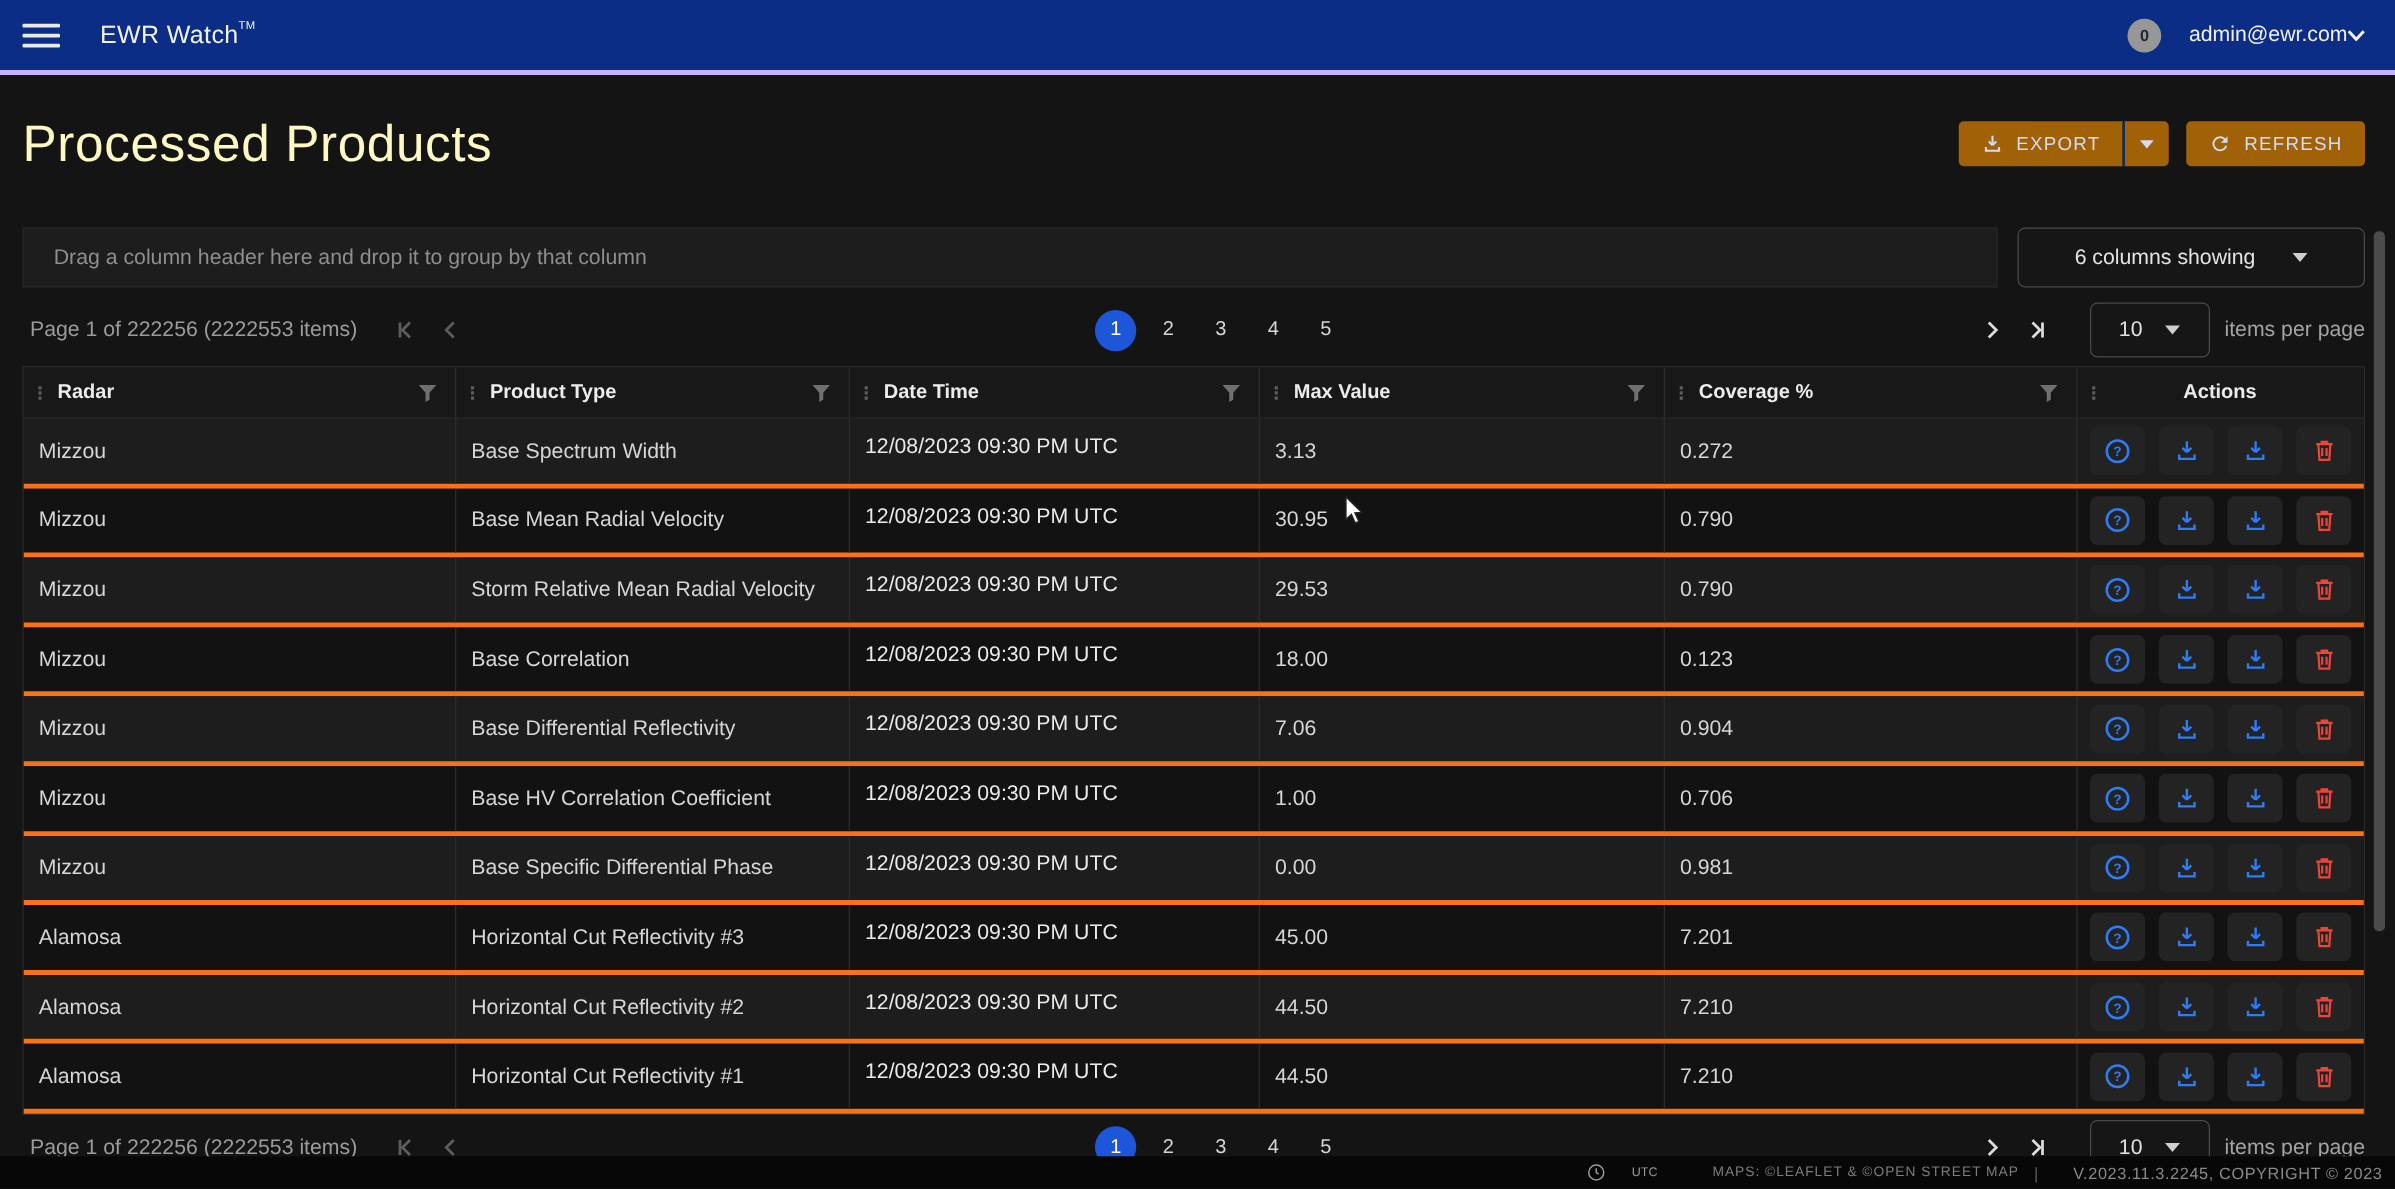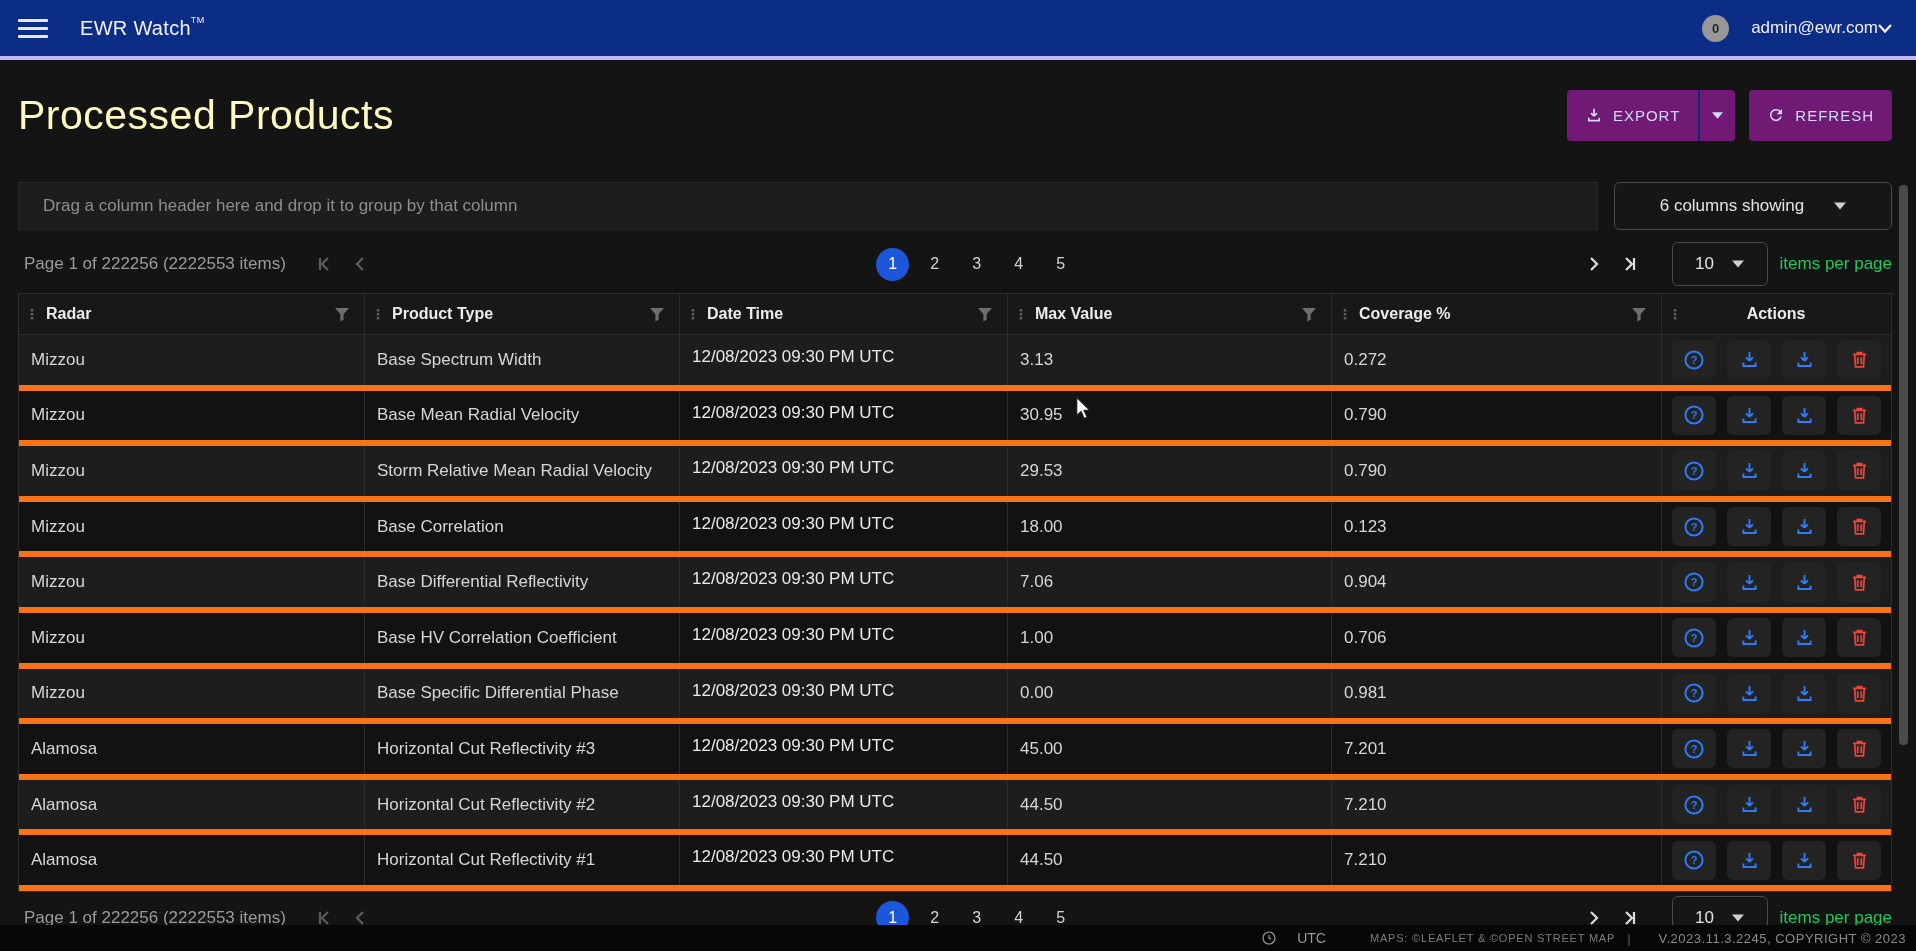--- a/index.html
+++ b/index.html
@@ -17,21 +17,21 @@
   .appbar-right { margin-left:auto; display:flex; align-items:center; gap:22px; }
   .badge { width:27px; height:27px; border-radius:50%; background:#979797; color:#23262b;
     font-size:13px; font-weight:bold; display:flex; align-items:center; justify-content:center; }
   .user { display:flex; align-items:center; gap:0; color:#f0f0f0; font-size:17px; cursor:pointer; }
 
   
   .content { padding:0 24px 0 18px; }
   .title-row { display:flex; align-items:center; margin-top:26px; }
   h1 { font-size:41px; font-weight:400; color:#fef9c3; line-height:58px; flex:1; letter-spacing:.5px; }
   .title-actions { display:flex; align-items:center; gap:14px; }
-  .btn { background:#701a75; color:#d3dcf7; border:none; height:51px; border-radius:4px;
+  .btn { background:#a16207; color:#d3dcf7; border:none; height:36px; border-radius:4px;
     font-size:15px; font-weight:500; letter-spacing:1px; display:flex; align-items:center;
     gap:10px; padding:0 18px; cursor:pointer; font-family:inherit; }
   .split { display:flex; }
   .split .btn.main { border-radius:4px 0 0 4px; }
   .split .btn.caret { border-radius:0 4px 4px 0; padding:0 12px; border-left:2px solid #0d2a74; }
 
   
   .group-row { display:flex; gap:16px; margin-top:38px; height:48px; }
   .drag-panel { flex:1; background:#1d1d1d; border:1px solid #272727; display:flex;
     align-items:center; padding-left:24px; color:#8e8e8e; font-size:17px; }
@@ -47,49 +47,49 @@
   .navbtn.disabled { cursor:default; }
   .navbtn svg { stroke:#dcdcdc; }
   .navbtn.disabled svg { stroke:#5d5d5d; }
   .pages { flex:1; display:flex; justify-content:center; align-items:center; gap:9px; }
   .page { width:33px; height:33px; display:flex; align-items:center; justify-content:center;
     color:#d4d4d4; font-size:16px; font-weight:500; cursor:pointer; border-radius:50%; }
   .page.active { background:#1e56d9; color:#fff; }
   .size-select { width:96px; height:44px; border:1px solid #4a4a4a; border-radius:6px; display:flex;
     align-items:center; justify-content:center; gap:18px; color:#e3e3e3; font-size:17px;
     margin:0 12px 0 24px; cursor:pointer; background:#161616; }
-  .ipp { color:#22c55e; }
+  .ipp { color:#a3a3a3; }
 
   
   .table { margin-top:5px; border:1px solid #2c2c2c; }
   .thead { display:flex; height:41px; background:#181818; border-bottom:1px solid #2c2c2c; }
   .th { display:flex; align-items:center; padding:0 14px 0 6px; font-size:16px; font-weight:bold;
     color:#ececec; }
   .th + .th, .td + .td { border-left:1px solid #2c2c2c; }
   .dots { color:#5e5e5e; font-size:14px; margin-right:7px; }
   .funnel { margin-left:auto; cursor:pointer; display:flex; }
   .th.center-label { justify-content:flex-start; }
   .th.center-label .label-center { flex:1; text-align:center; margin-right:14px; }
   .c0{flex:0 0 345px;} .c1{flex:0 0 315px;} .c2{flex:0 0 328px;}
   .c3{flex:0 0 324px;} .c4{flex:0 0 330px;} .c5{flex:0 0 230px;}
-  .tr { display:flex; height:55.6px; border-bottom:6px solid #f97316; }
+  .tr { display:flex; height:55.6px; border-bottom:4px solid #f97316; }
   .tr.odd { background:#1d1d1d; } .tr.even { background:#121212; }
   .td { display:flex; align-items:center; padding-left:12px; font-size:17px; color:#d6d6d6; }
   .td.c2 { color:#eaeaea; align-items:flex-start; padding-top:12px; }
   .td.actions { justify-content:center; gap:11px; padding-left:0; }
   .abtn { width:44px; height:39px; background:#232323; border:none; border-radius:6px;
     display:flex; align-items:center; justify-content:center; cursor:pointer; }
   .abtn.blue { color:#2e7cf6; } .abtn.red { color:#ef4438; }
 
   
   .footer { position:absolute; left:0; right:0; bottom:0; height:26px; background:#070707;
     display:flex; align-items:center; justify-content:flex-end; padding-right:10px; z-index:20;
     color:#8a8a8a; }
   .footer .clock { display:flex; margin-right:20px; }
-  .footer .tz { font-size:14px; color:#9a9a9a; margin-right:44px; }
+  .footer .tz { font-size:10px; color:#9a9a9a; margin-right:44px; }
   .footer .maps { font-size:11px; color:#7c7c7c; letter-spacing:.8px; margin-right:12px; }
   .footer .sep { font-size:13px; color:#5f5f5f; margin-right:28px; }
   .footer .ver { font-size:13px; color:#8a8a8a; letter-spacing:.5px; }
 
   .scroll-thumb { position:absolute; right:8px; top:185px; width:9px; height:560px;
     background:#4b4b4b; border-radius:4px; z-index:30; cursor:pointer; }
   .cursor { position:absolute; left:1074px; top:396px; z-index:40; pointer-events:none; }
 </style>
 </head>
 <body>

